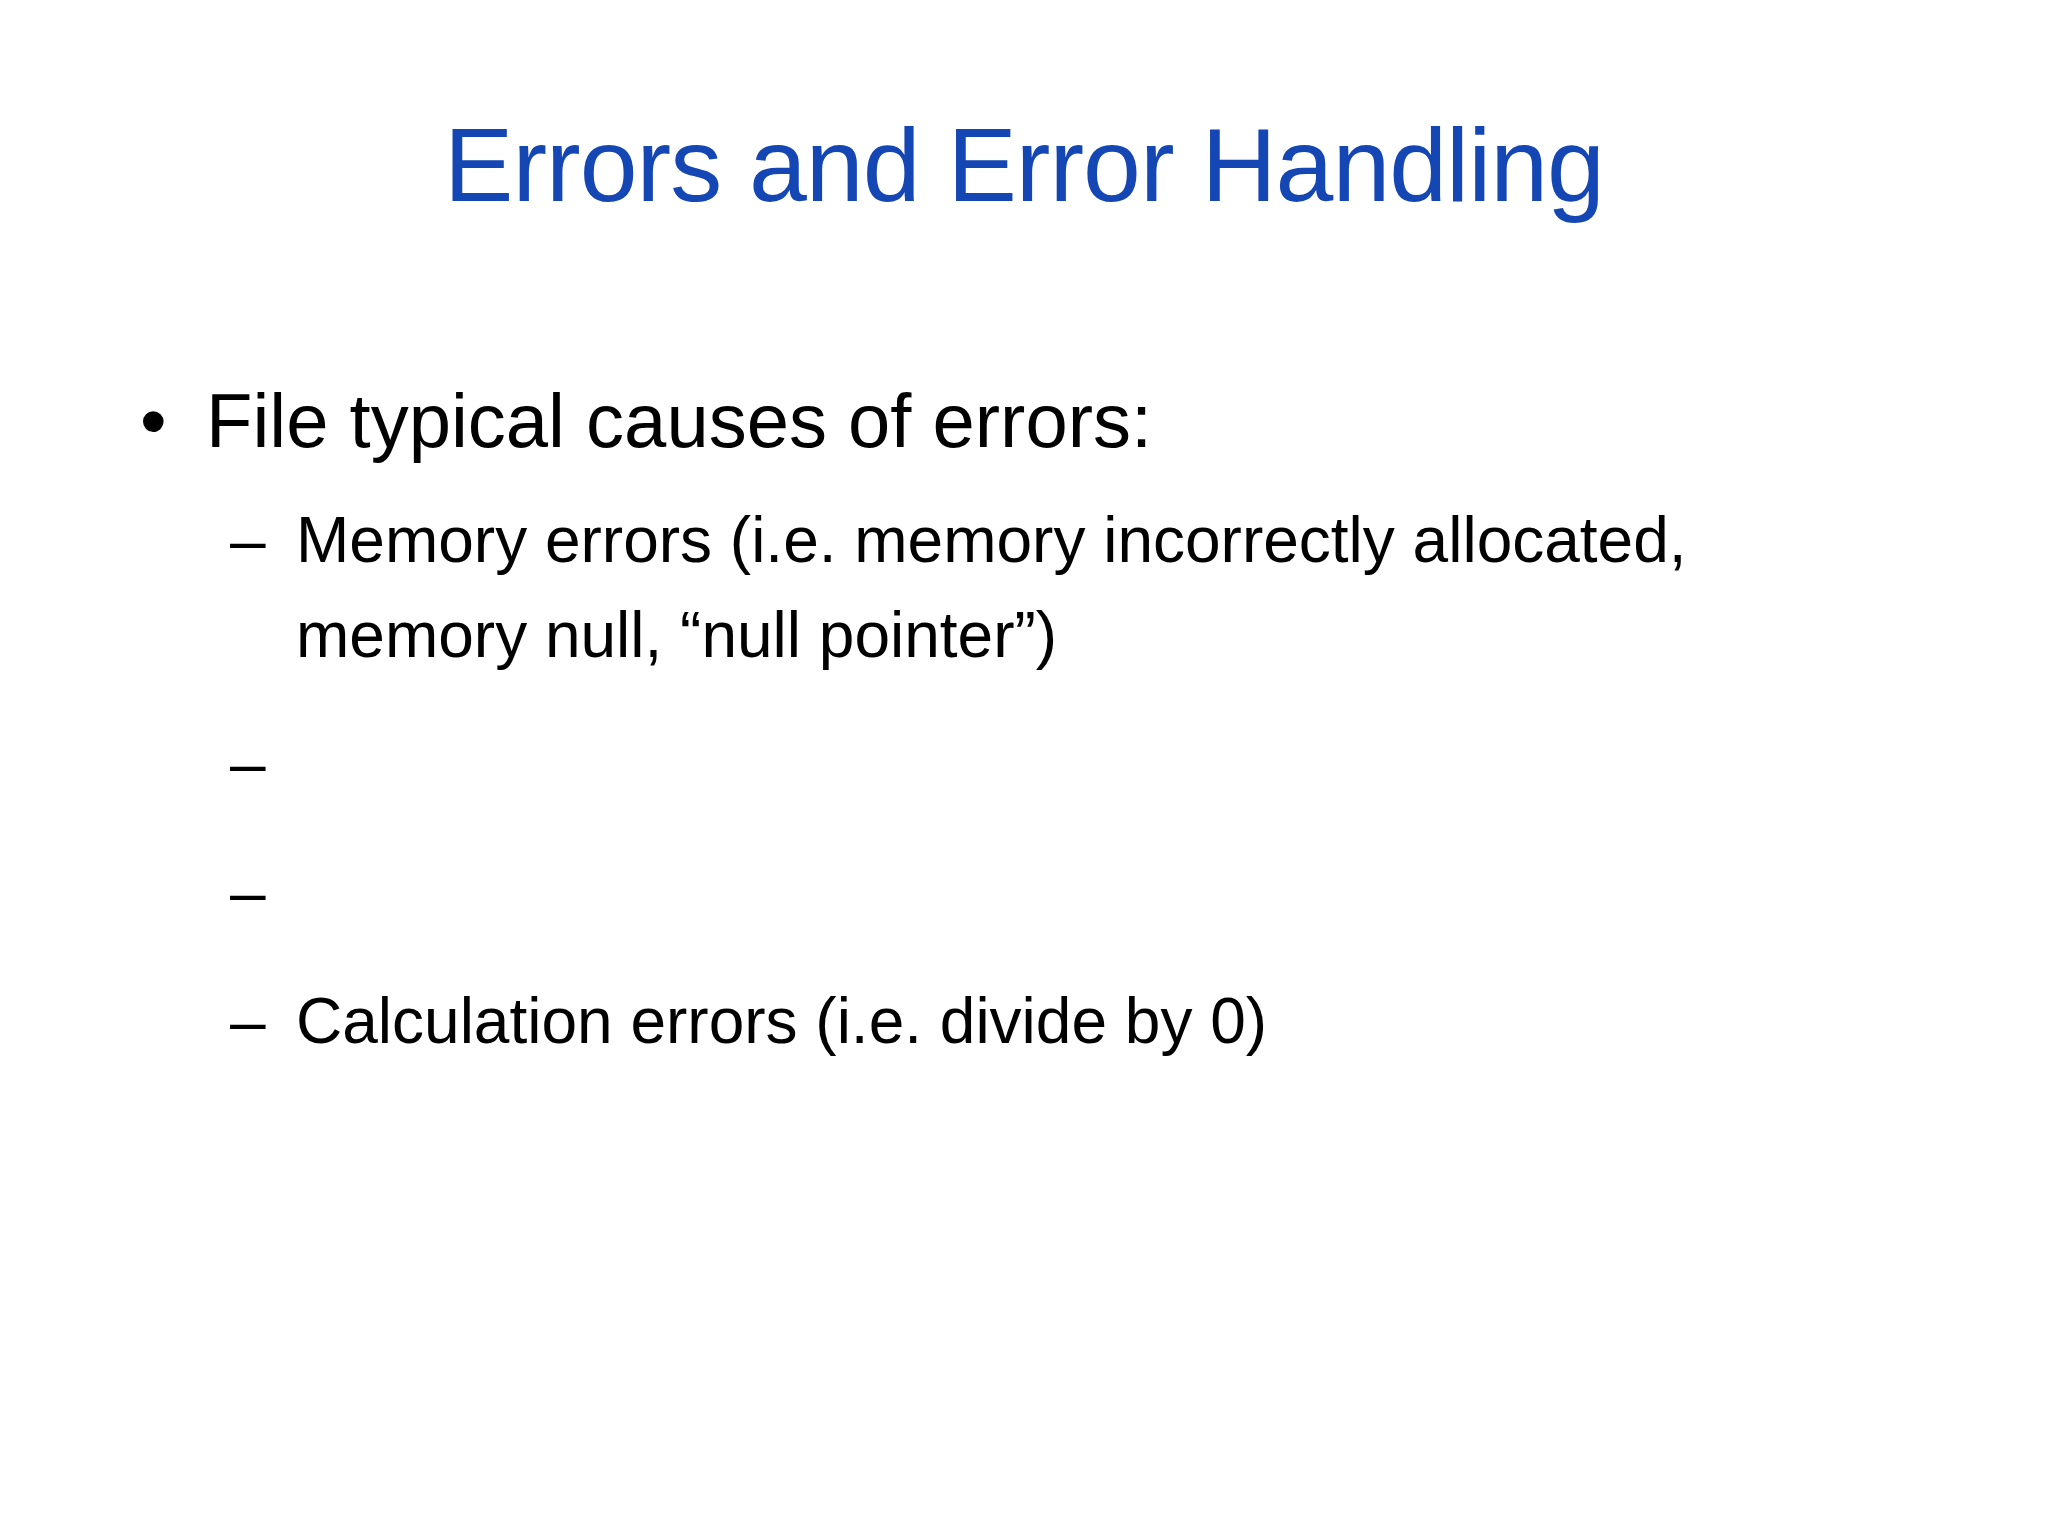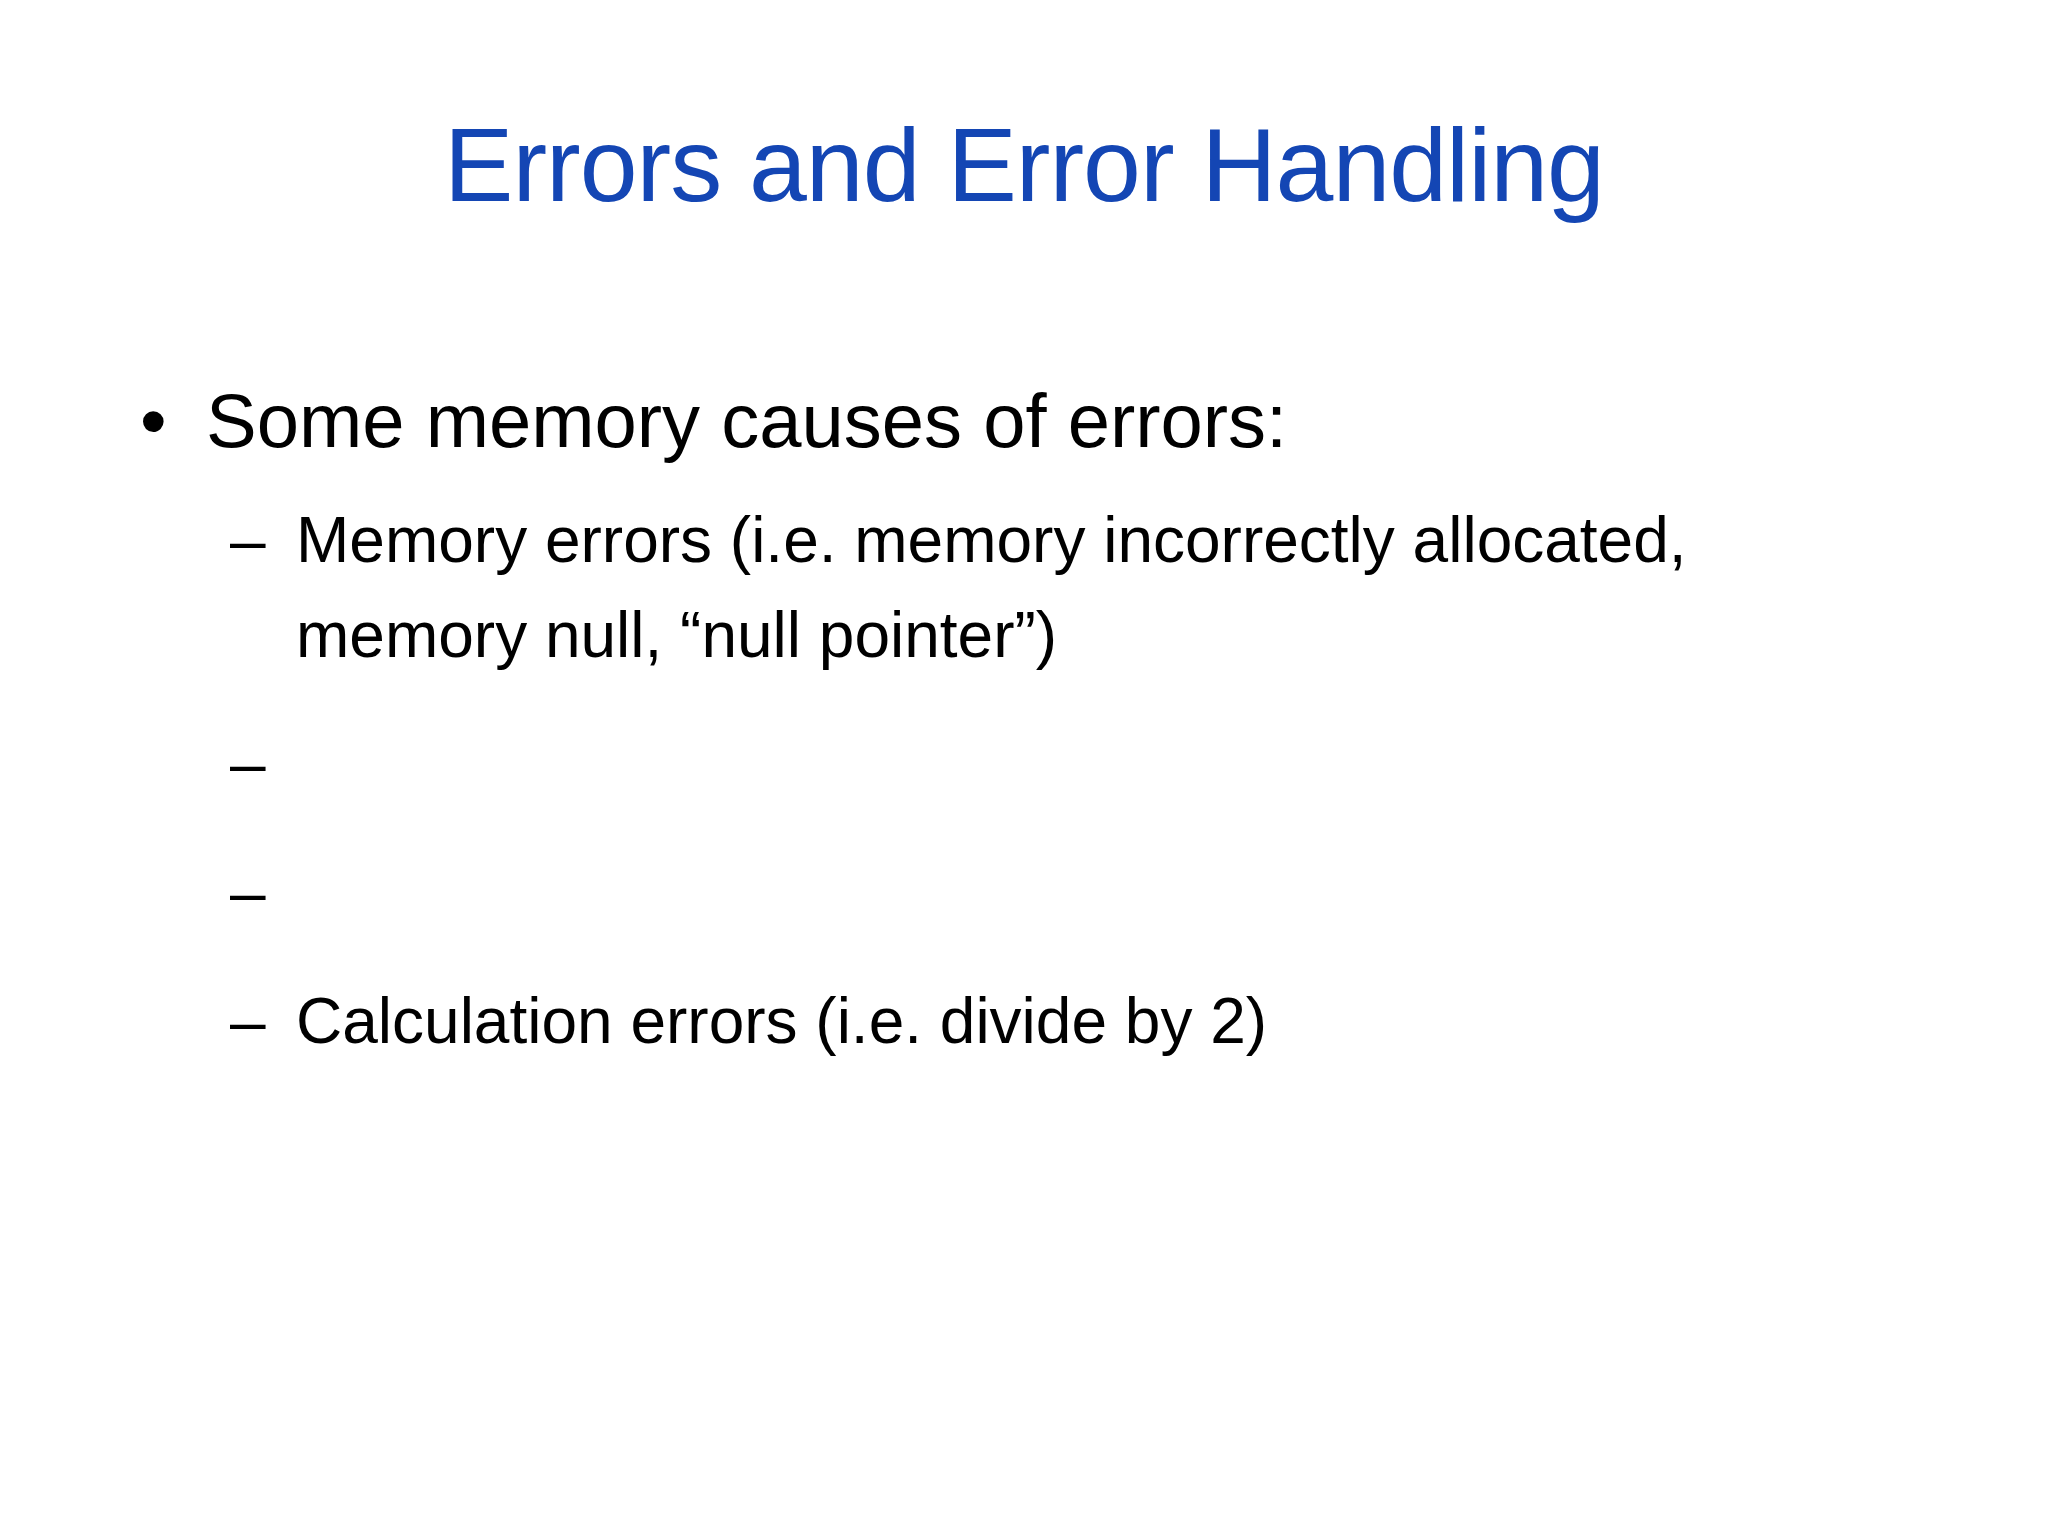--- a/index.html
+++ b/index.html
@@ -71,39 +71,39 @@
 <body style="background: rgb(255, 255, 255);">
 
 <div class="slide">
 
   <h1 class="slide-title">Errors and Error Handling</h1>
 
   <div class="body-text">
 
     <div class="bullet-l1">
       <span class="marker">•</span>
-      <span class="text">Some memory causes of errors:</span>
+      <span class="text">File typical causes of errors:</span>
     </div>
 
     <div class="sub-list">
 
       <div class="bullet-l2">
         <span class="marker">–</span>
         <span class="text">Memory errors (i.e. memory incorrectly allocated,
 memory null, “null pointer”)</span>
       </div>
 
       <div class="bullet-l2">
         <span class="marker">–</span>
       </div>
 
       <div class="bullet-l2">
         <span class="marker">–</span>
       </div>
 
       <div class="bullet-l2">
         <span class="marker">–</span>
-        <span class="text">Calculation errors (i.e. divide by 2)</span>
+        <span class="text">Calculation errors (i.e. divide by 0)</span>
       </div>
 
     </div>
   </div>
 </div>
 
 </body></html>

